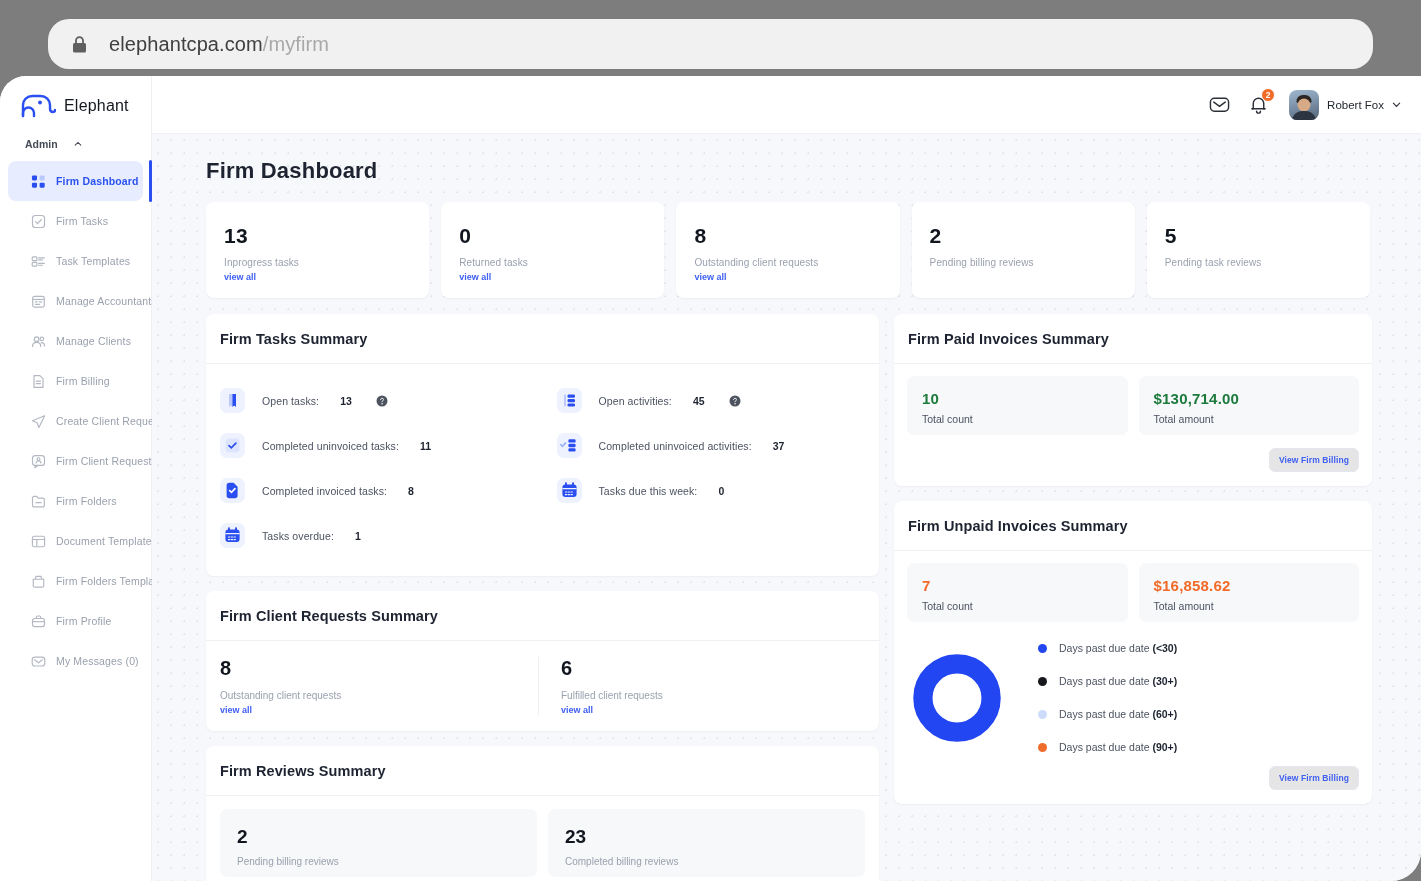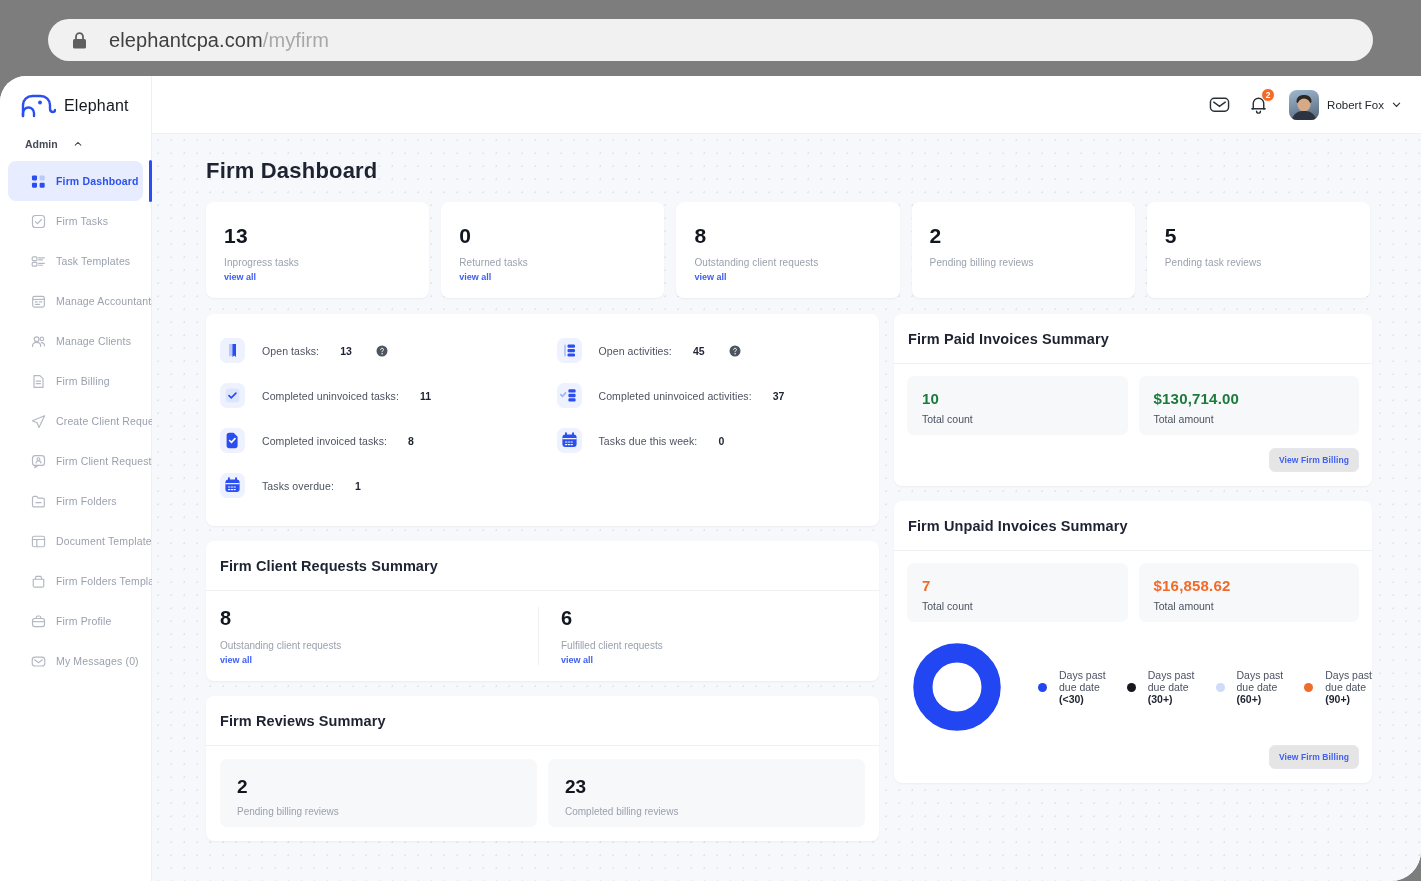--- a/index.html
+++ b/index.html
@@ -10,21 +10,21 @@
     overflow: hidden;
   }
 
   
   #browser-chrome {
     position: absolute; left: 0; top: 0; width: 1421px; height: 76px;
     background: #7d7d7d;
   }
   #url-bar {
     position: absolute; left: 48px; top: 19px;
-    width: 1325px; height: 42px;
+    width: 1325px; height: 50px;
     background: #f1f1f1; border-radius: 21px;
     display: flex; align-items: center; padding-left: 24px;
   }
   #lock-icon { width: 15px; height: 17px; margin-right: 22px; flex: none; }
   .url-text { font-size: 20px; letter-spacing: .1px; }
   .url-host { color: #404040; }
   .url-path { color: #a8a8a8; }
 
   
   #app-window {
@@ -183,21 +183,21 @@
   .billing-btn-row { display: flex; justify-content: flex-end; padding: 13px 13px 14px 0; }
   .billing-btn {
     border: 1px solid #e4e7ee; background: #e5e5e5; border-radius: 6px;
     padding: 6px 9px; font-size: 8.5px; font-weight: bold; color: #4060f2;
     cursor: pointer; letter-spacing: .1px;
   }
 
   
   #donut-area { display: flex; align-items: center; padding: 20px 0 0 18px; gap: 36px; }
   #donut { width: 90px; height: 90px; flex: none; }
-  #legend { display: flex; flex-direction: row; gap: 21px; }
+  #legend { display: flex; flex-direction: column; gap: 21px; }
   .legend-row { display: flex; align-items: center; gap: 12px; }
   .legend-dot { width: 9px; height: 9px; border-radius: 50%; flex: none; }
   .legend-text { font-size: 10.5px; color: #4b5260; }
   .legend-text b { color: #1d2330; }
 </style>
 </head>
 <body>
 
 <div id="browser-chrome">
   <div id="url-bar">
@@ -386,20 +386,21 @@
           <div class="stat-num">5</div>
           <div class="stat-label">Pending task reviews</div>
         </div>
       </section>
 
     <div id="columns">
 
       <div id="col-left">
 
         <section class="panel">
+          <div class="panel-head">Firm Tasks Summary</div>
           <div id="tasks-grid">
               <div class="task-row">
                 <span class="task-ico-box">
                   <svg viewBox="0 0 25 25" width="25" height="25">
                     <rect x="0" y="0" width="25" height="25" rx="7" fill="#eef2fe"></rect>
                     <path d="M9 6h3.4v13L10.7 17.4 9 19z" fill="#b9c9fb"></path>
                     <path d="M12.4 6h3.6v13l-1.8-1.6L12.4 19z" fill="#2b4ef0"></path>
                   </svg>
                 </span>
                 <span class="task-text">Open tasks:</span>

